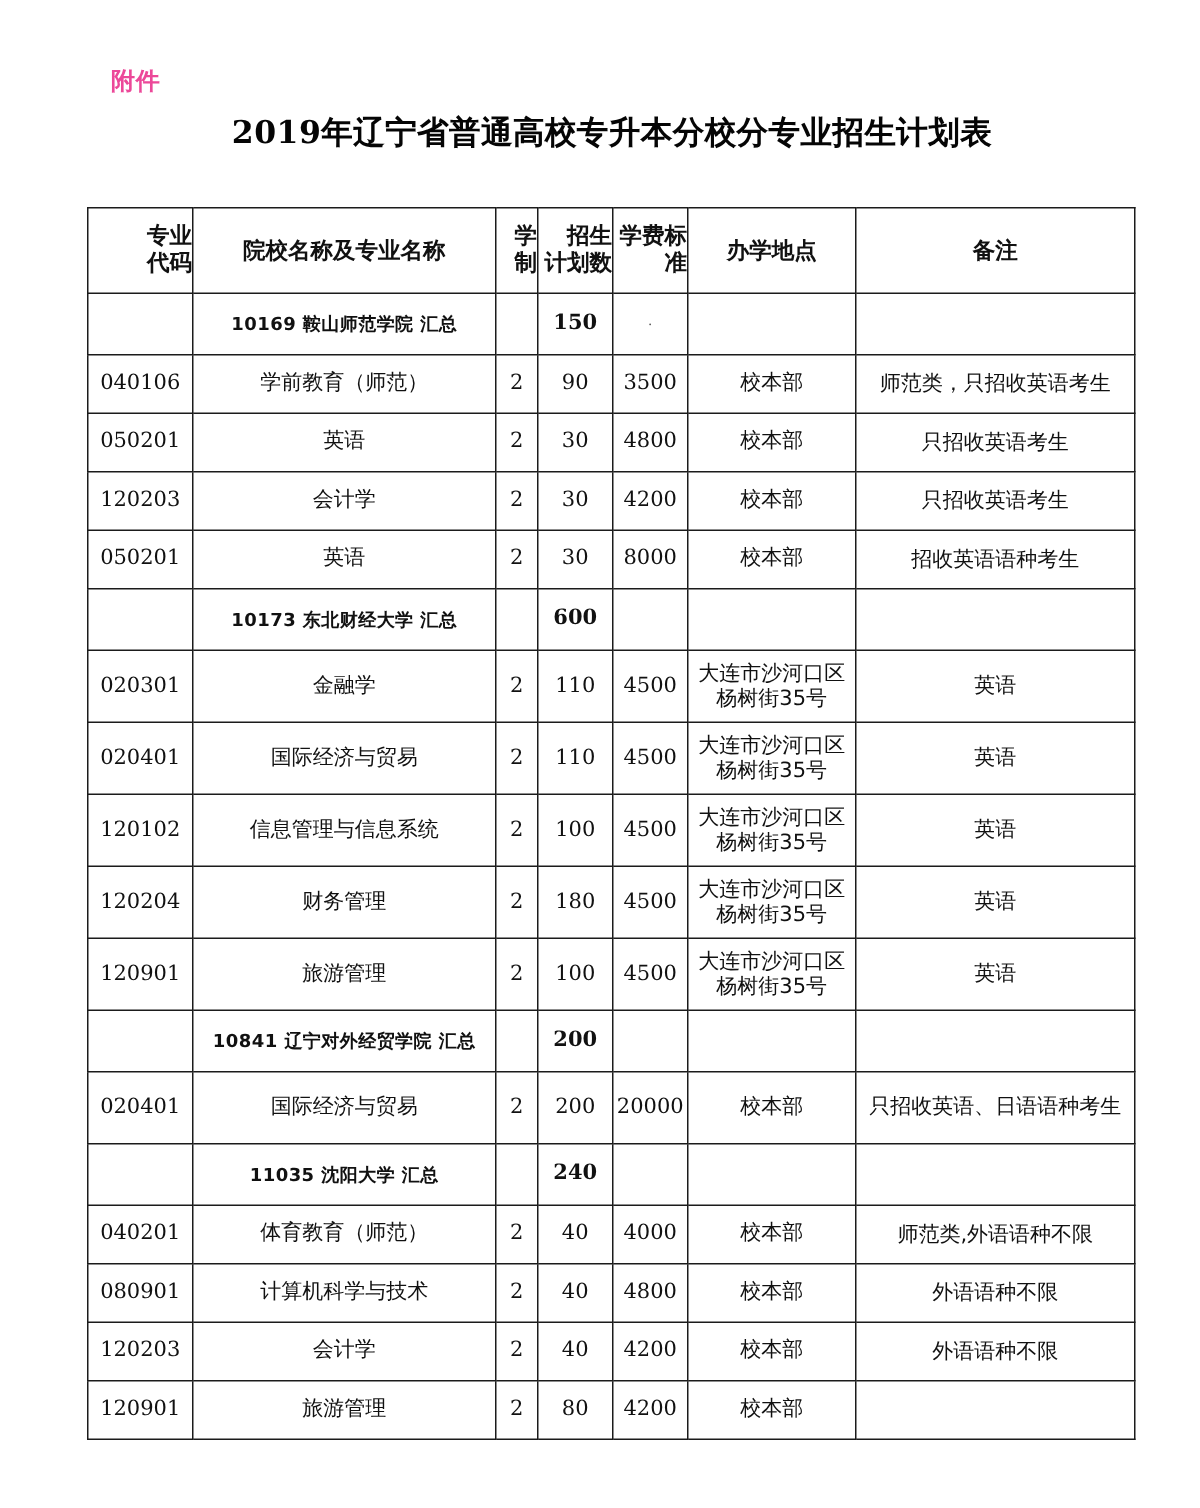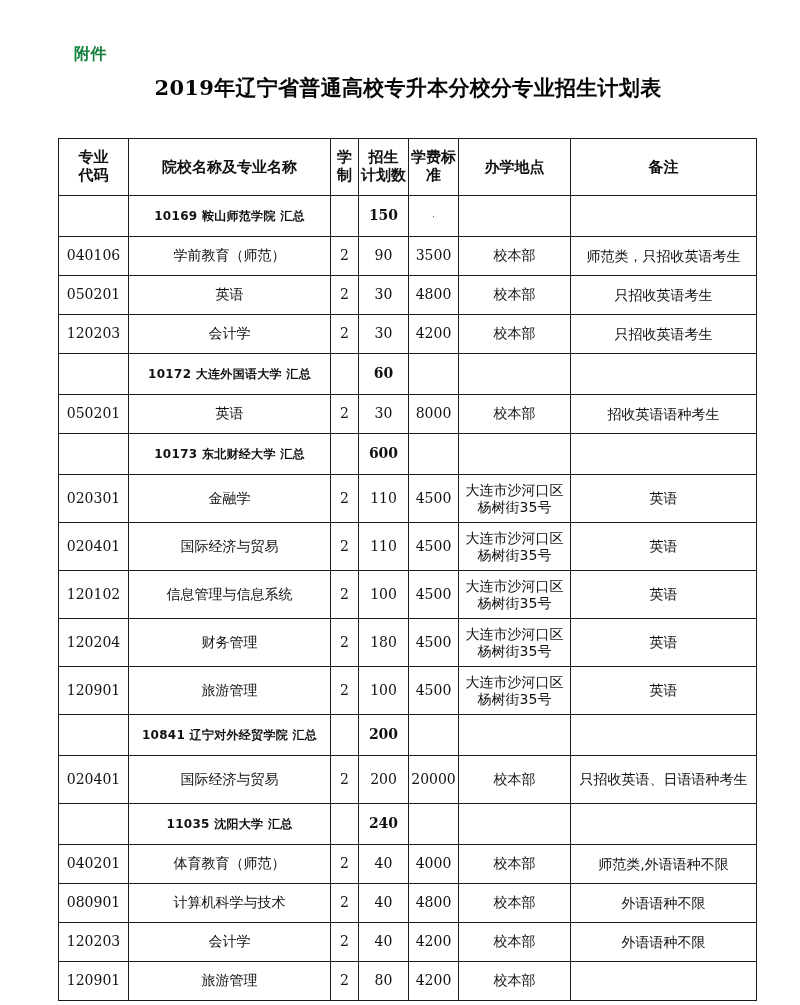--- a/index.html
+++ b/index.html
@@ -21,21 +21,21 @@
     width: 800px;
     height: 1005px;
   }
   .attachment-label {
     position: absolute;
     left: 74px;
     top: 44px;
     font-size: 16px;
     font-weight: bold;
     letter-spacing: 0.5px;
-    color: #15803d;
+    color: #ec4899;
   }
   .doc-title {
     position: absolute;
     left: 58px;
     top: 74px;
     width: 700px;
     text-align: center;
     font-size: 21px;
     font-weight: bold;
     letter-spacing: 0.3px;
@@ -61,20 +61,21 @@
     line-height: 1.25;
   }
   table.plan-table th {
     height: 56px;
     font-weight: bold;
     font-size: 15px;
   }
   .hdr-stack {
     display: block;
     line-height: 1.18;
+    text-align: right;
   }
   tr.data-row td {
     height: 38px;
   }
   tr.data-row.tall td {
     height: 47px;
   }
   tr.summary-row td {
     height: 40px;
   }
@@ -208,31 +209,20 @@
           <td class="col-code">120203</td>
           <td class="col-name">会计学</td>
           <td class="col-years">2</td>
           <td class="col-quota">30</td>
           <td class="col-fee">4200</td>
           <td class="col-place">校本部</td>
           <td class="col-note">
             <span class="note-wrap">只招收英语考生</span>
           </td>
         </tr>
-        <tr class="summary-row">
-          <td class="col-code"></td>
-          <td class="col-name summary">10172  大连外国语大学  汇总</td>
-          <td class="col-years"></td>
-          <td class="col-quota summary">60</td>
-          <td class="col-fee"></td>
-          <td class="col-place"></td>
-          <td class="col-note">
-            <span class="note-wrap"></span>
-          </td>
-        </tr>
         <tr class="data-row">
           <td class="col-code">050201</td>
           <td class="col-name">英语</td>
           <td class="col-years">2</td>
           <td class="col-quota">30</td>
           <td class="col-fee">8000</td>
           <td class="col-place">校本部</td>
           <td class="col-note">
             <span class="note-wrap">招收英语语种考生</span>
           </td>

